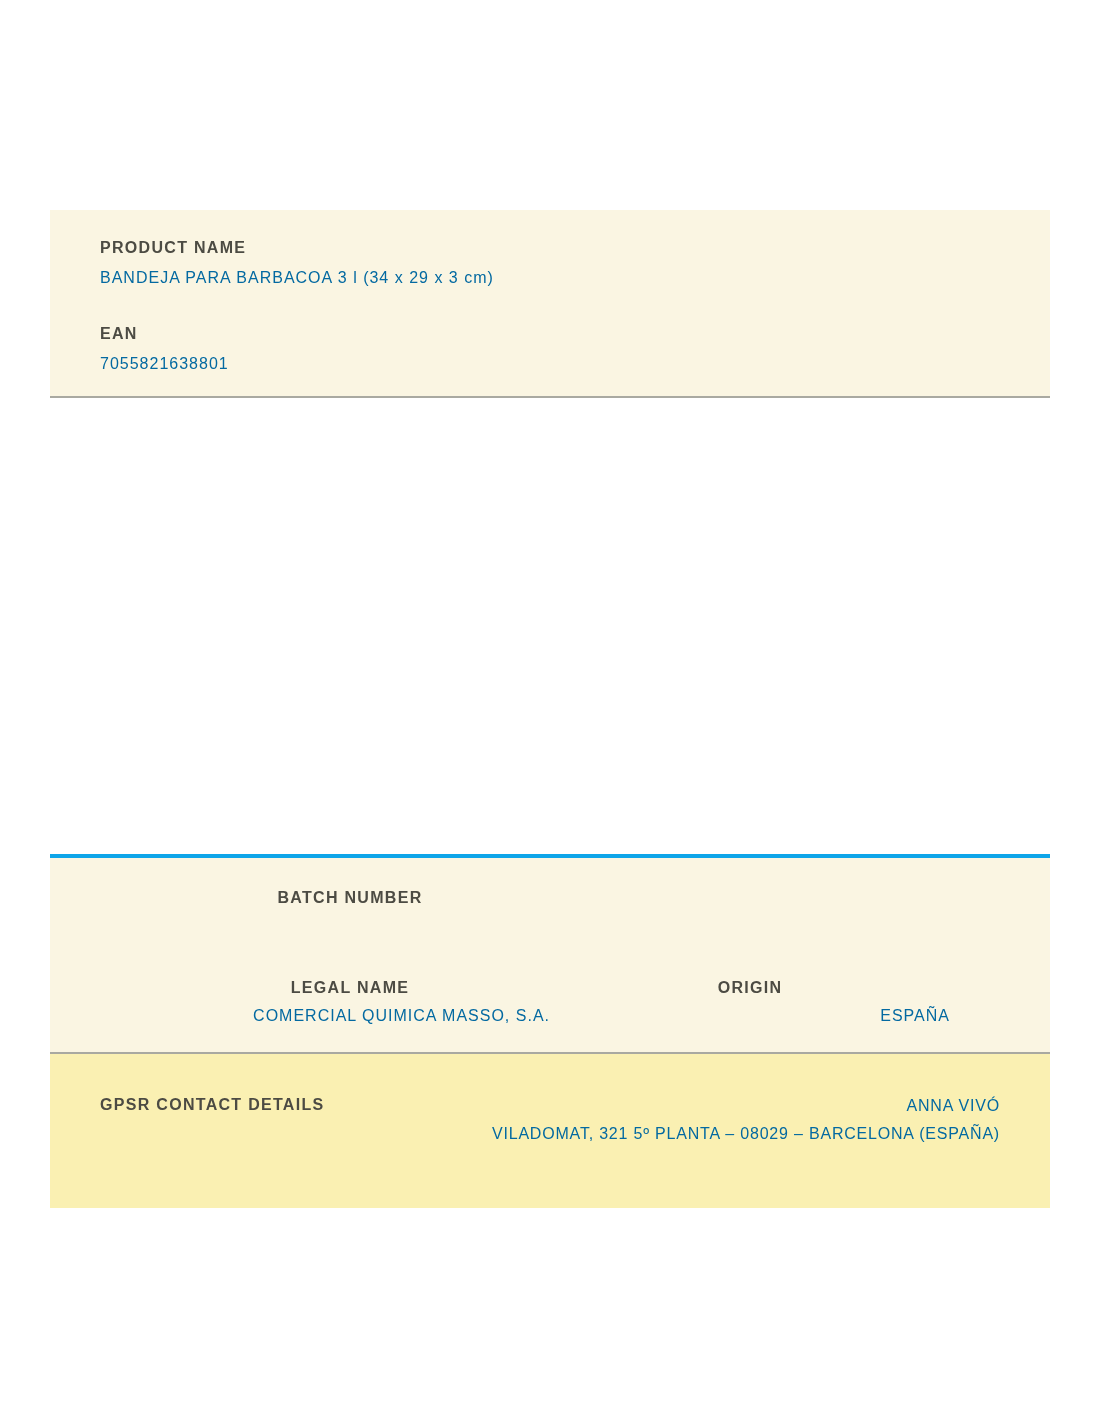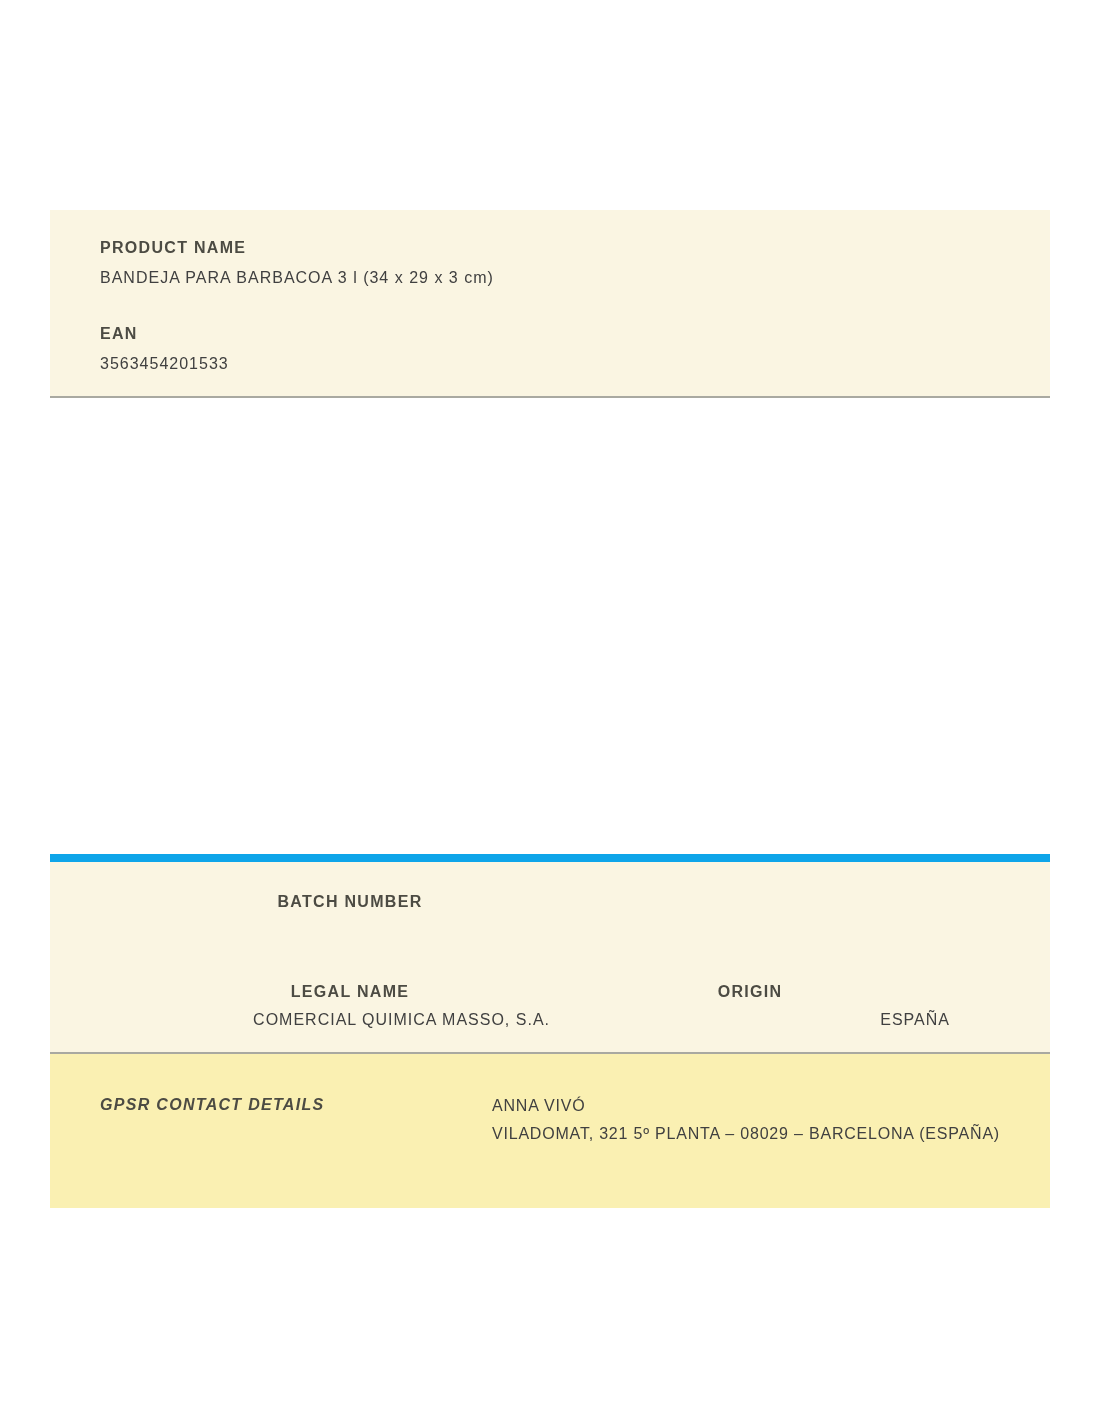--- a/index.html
+++ b/index.html
@@ -25,21 +25,21 @@
     top: 210px;
     height: 188px;
     background: #faf5e2;
     border-bottom: 2px solid #a9a9a1;
     padding: 26px 50px 0 50px;
   }
   .panel-batch {
     top: 854px;
     height: 200px;
     background: #faf5e2;
-    border-top: 8px solid #0ea5e9;
+    border-top: 4px solid #0ea5e9;
     border-bottom: 2px solid #a9a9a1;
     padding: 28px 100px 0 100px;
   }
   .panel-gpsr {
     top: 1054px;
     height: 154px;
     background: #faf0b2;
     padding: 38px 50px 0 50px;
     display: flex;
     justify-content: space-between;
@@ -49,60 +49,60 @@
     font-size: 16px;
     font-weight: bold;
     letter-spacing: 1.3px;
     color: #4c4b43;
     line-height: 24px;
   }
   .value {
     font-size: 16px;
     font-weight: normal;
     letter-spacing: 1px;
-    color: #404040;
+    color: #0369a1;
     line-height: 24px;
   }
   .field .value { margin-top: 6px; }
   .field + .field { margin-top: 32px; }
 
   .grid-row {
     display: flex;
   }
   .grid-row .cell {
     width: 50%;
     text-align: center;
   }
   .row-bottom { margin-top: 66px; }
   .row-bottom .value { margin-top: 4px; text-align: right; }
 
   .gpsr-contact {
+    text-align: right;
   }
   .gpsr-contact .value {
     line-height: 28px;
     letter-spacing: 0.8px;
   }
   .panel-gpsr .label {
     line-height: 26px;
-    font-style: italic;
   }
 </style>
 </head>
 <body>
 
 <div class="page">
 
   <section class="panel panel-product">
     <div class="field">
       <div class="label">PRODUCT NAME</div>
       <div class="value">BANDEJA PARA BARBACOA 3 l (34 x 29 x 3 cm)</div>
     </div>
     <div class="field">
       <div class="label">EAN</div>
-      <div class="value">3563454201533</div>
+      <div class="value">7055821638801</div>
     </div>
   </section>
 
   <section class="panel panel-batch">
     <div class="grid-row row-top">
       <div class="cell">
         <div class="label">BATCH NUMBER</div>
       </div>
     </div>
     <div class="grid-row row-bottom">

